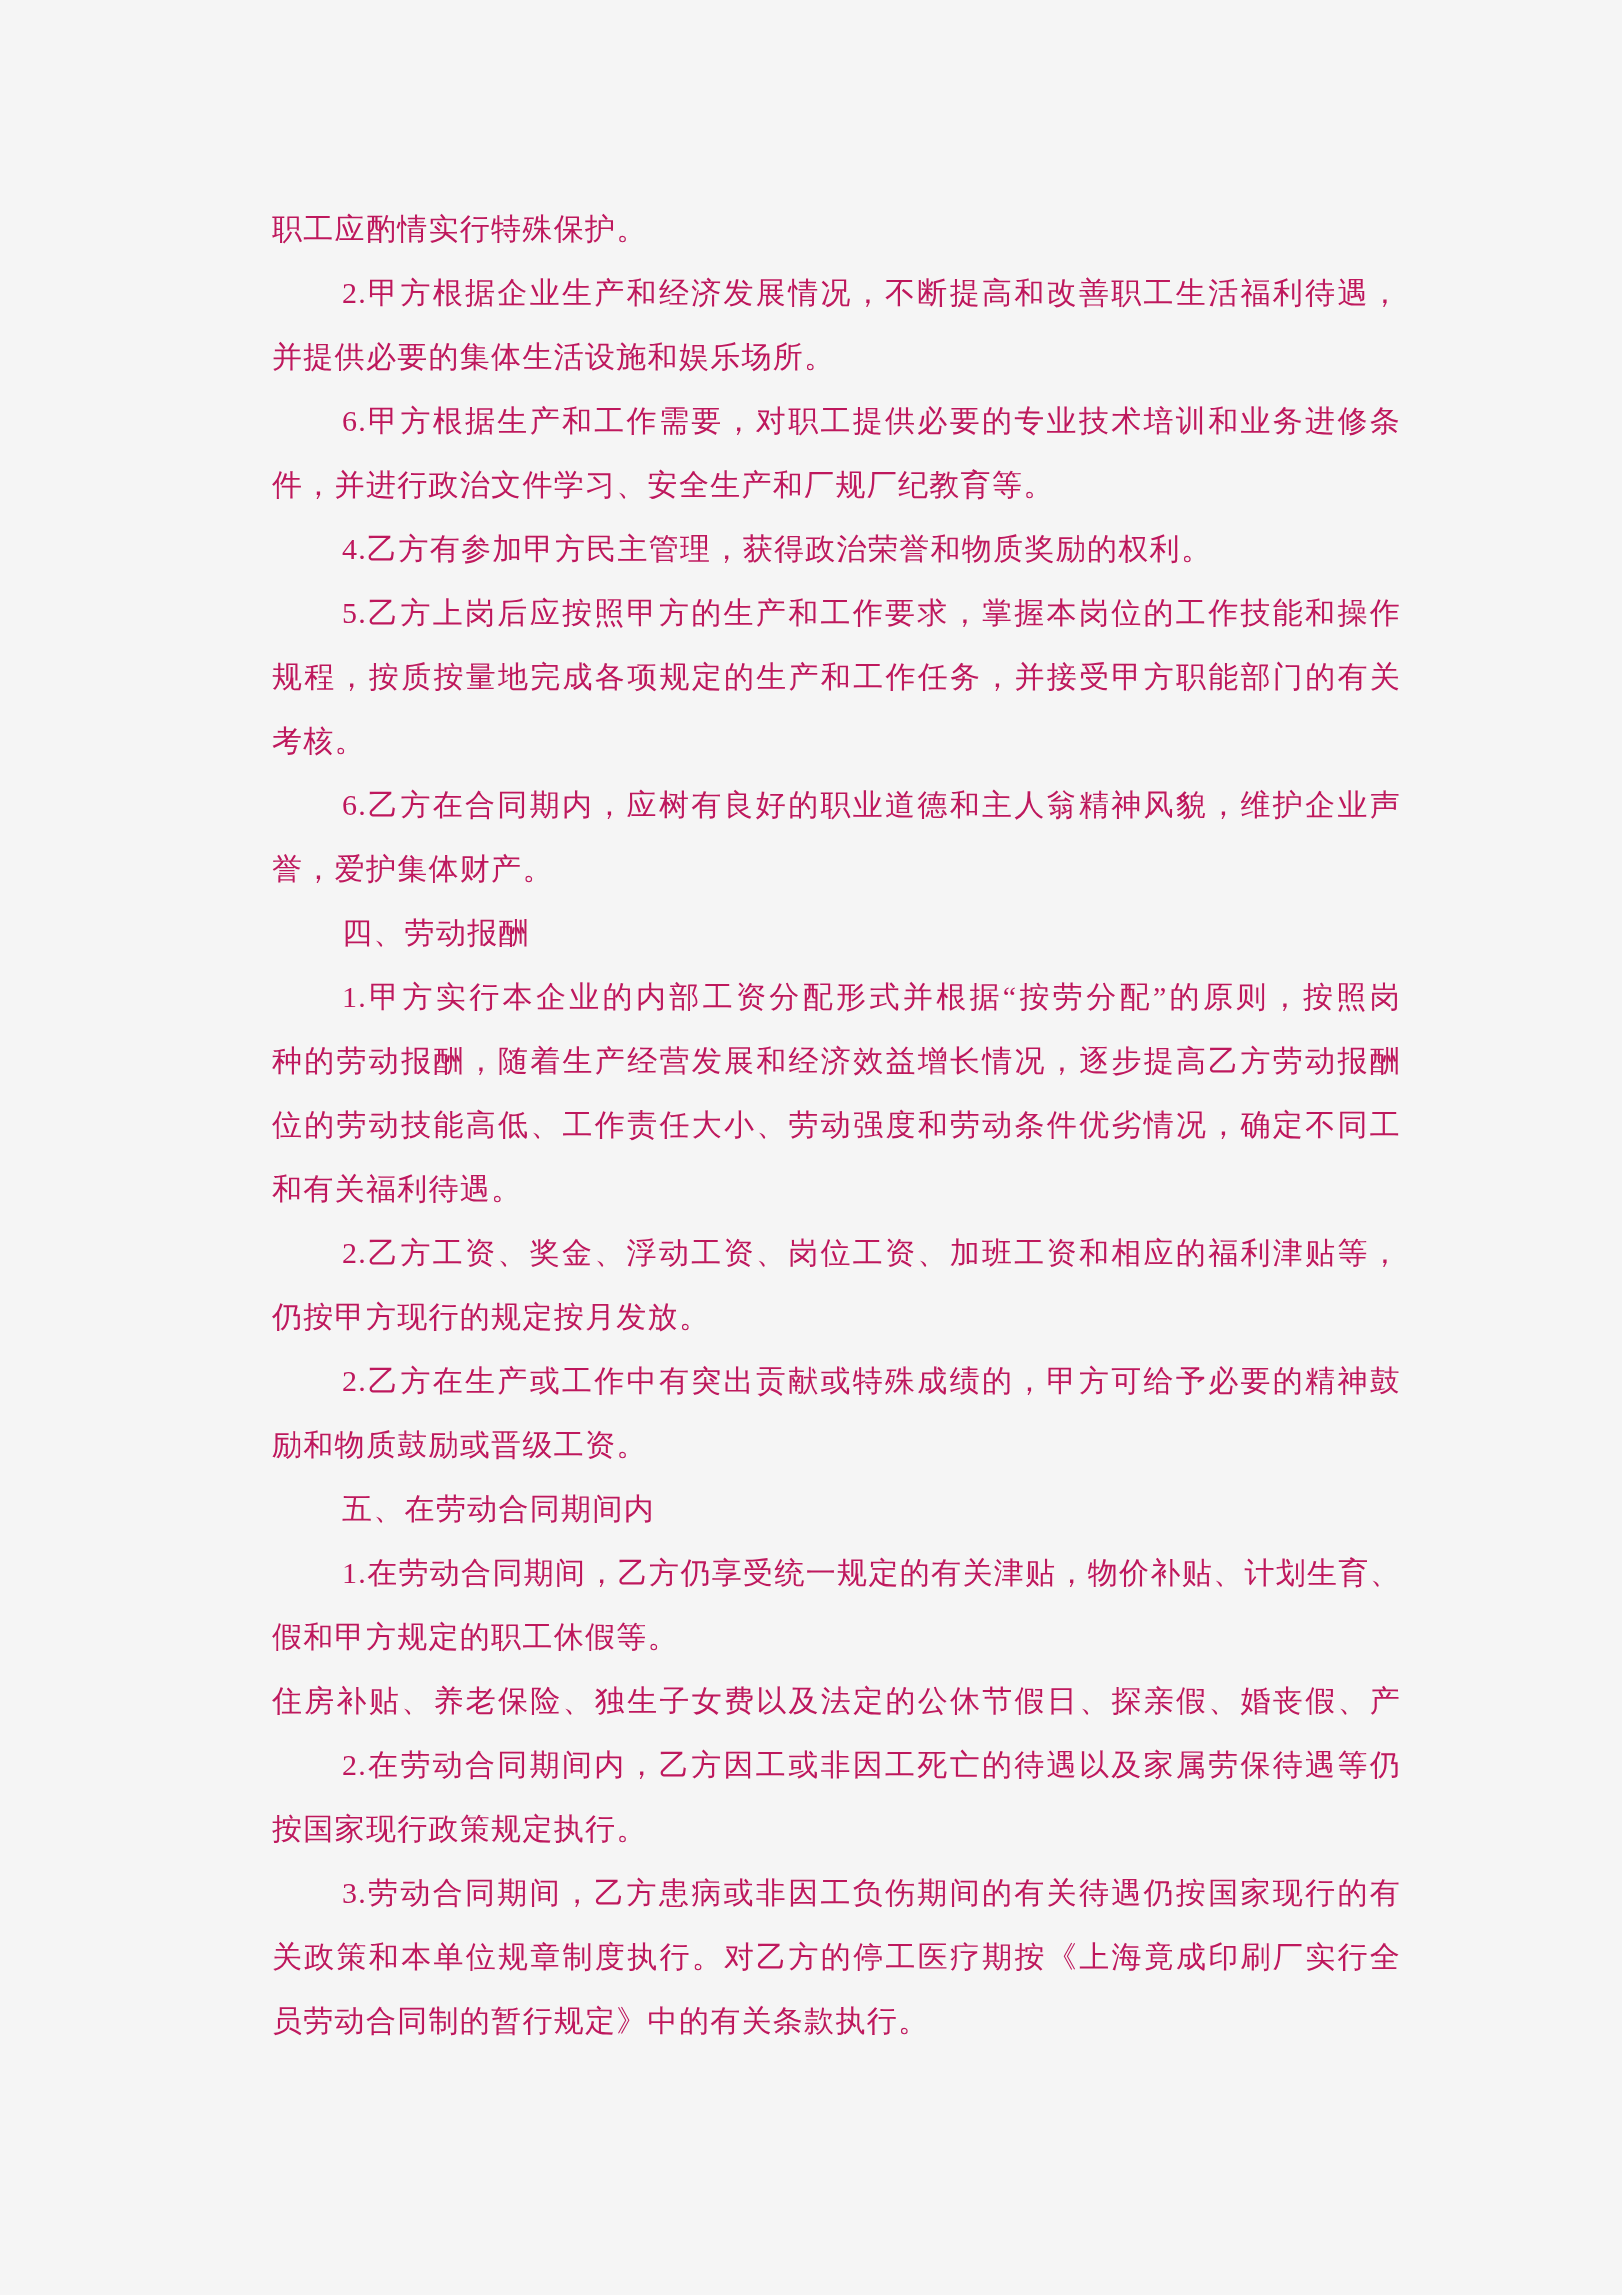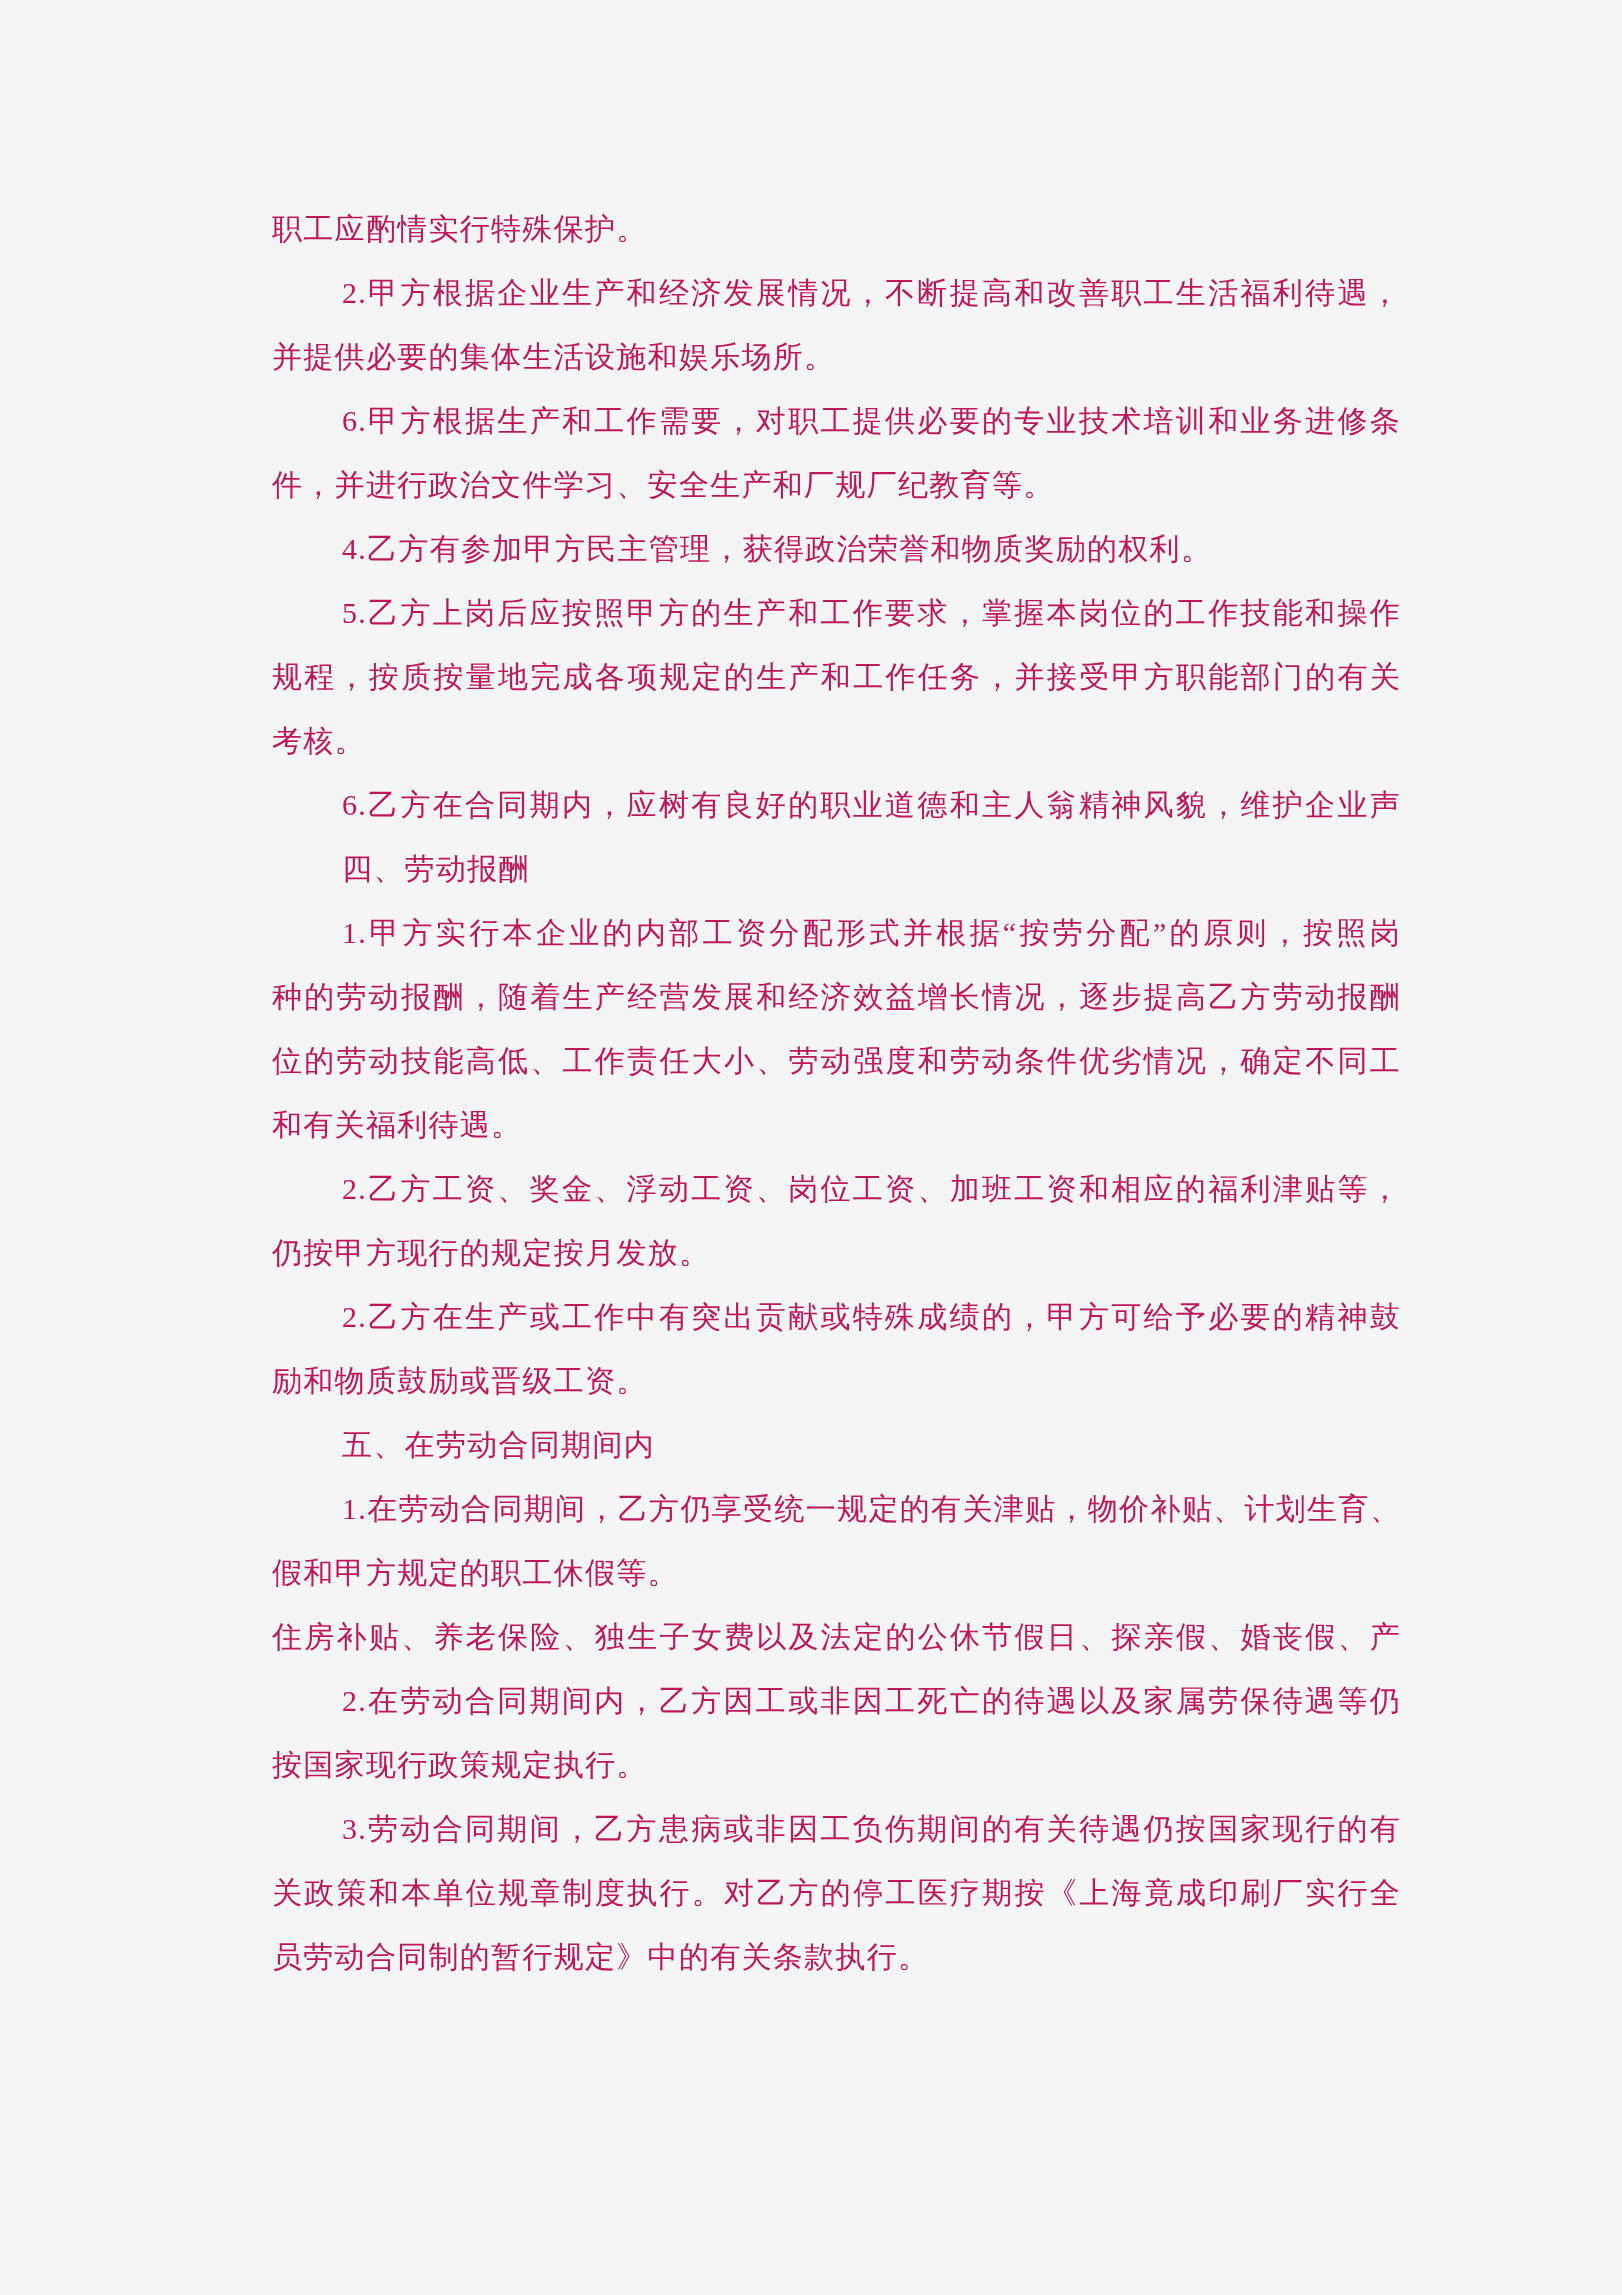--- a/index.html
+++ b/index.html
@@ -53,20 +53,21 @@
       <div class="line">职工应酌情实行特殊保护。</div>
       <div class="line indent full">2.甲方根据企业生产和经济发展情况，不断提高和改善职工生活福利待遇，</div>
       <div class="line">并提供必要的集体生活设施和娱乐场所。</div>
       <div class="line indent full">6.甲方根据生产和工作需要，对职工提供必要的专业技术培训和业务进修条</div>
       <div class="line">件，并进行政治文件学习、安全生产和厂规厂纪教育等。</div>
       <div class="line indent">4.乙方有参加甲方民主管理，获得政治荣誉和物质奖励的权利。</div>
       <div class="line indent full">5.乙方上岗后应按照甲方的生产和工作要求，掌握本岗位的工作技能和操作</div>
       <div class="line full">规程，按质按量地完成各项规定的生产和工作任务，并接受甲方职能部门的有关</div>
       <div class="line">考核。</div>
       <div class="line indent full">6.乙方在合同期内，应树有良好的职业道德和主人翁精神风貌，维护企业声</div>
+      <div class="line">誉，爱护集体财产。</div>
       <div class="line indent">四、劳动报酬</div>
       <div class="line indent full">1.甲方实行本企业的内部工资分配形式并根据“按劳分配”的原则，按照岗</div>
       <div class="line full">种的劳动报酬，随着生产经营发展和经济效益增长情况，逐步提高乙方劳动报酬</div>
       <div class="line full">位的劳动技能高低、工作责任大小、劳动强度和劳动条件优劣情况，确定不同工</div>
       <div class="line">和有关福利待遇。</div>
       <div class="line indent full">2.乙方工资、奖金、浮动工资、岗位工资、加班工资和相应的福利津贴等，</div>
       <div class="line">仍按甲方现行的规定按月发放。</div>
       <div class="line indent full">2.乙方在生产或工作中有突出贡献或特殊成绩的，甲方可给予必要的精神鼓</div>
       <div class="line">励和物质鼓励或晋级工资。</div>
       <div class="line indent">五、在劳动合同期间内</div>

